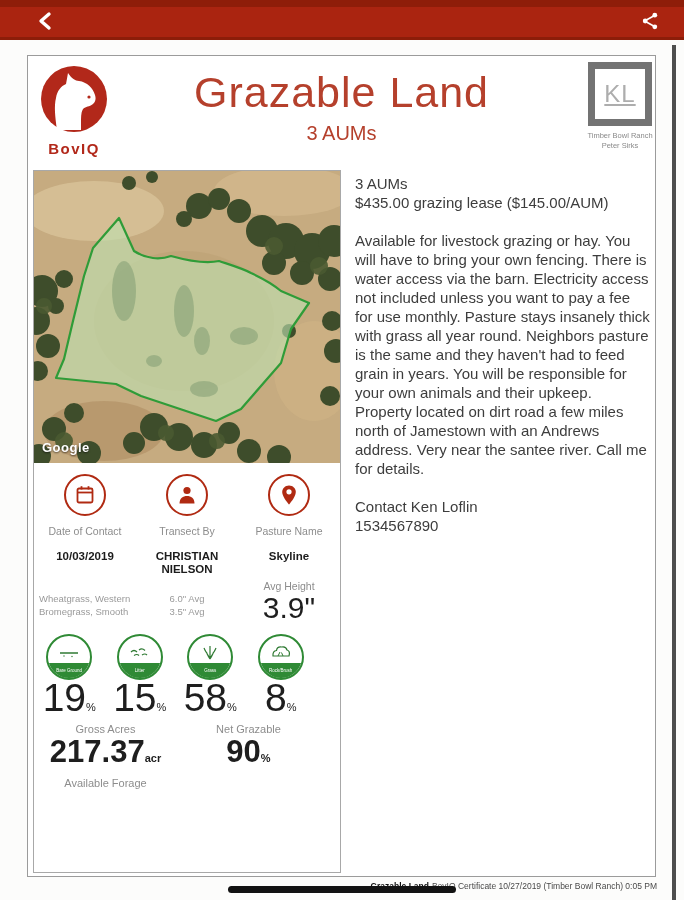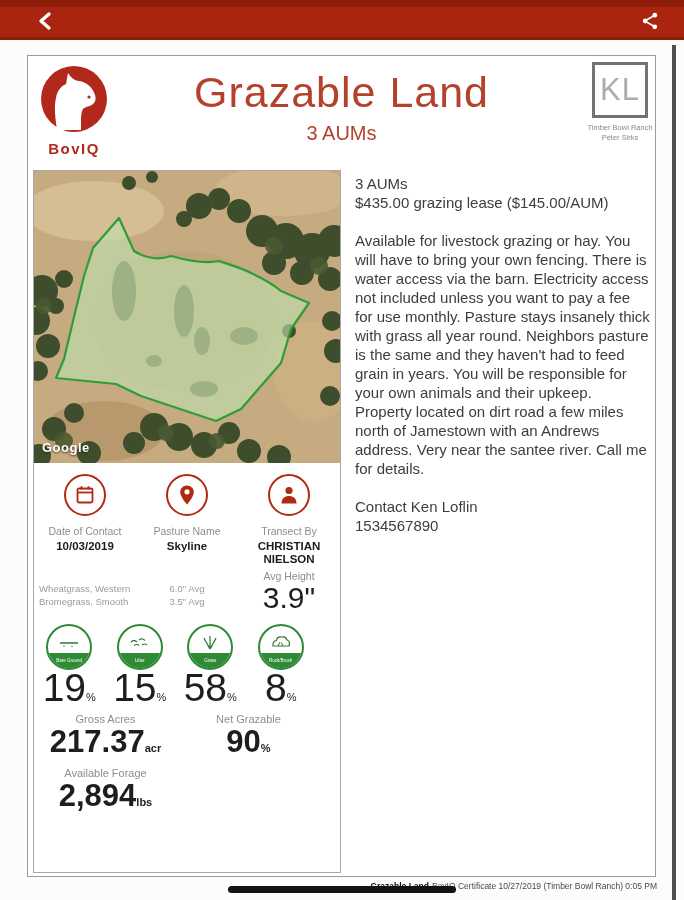--- a/index.html
+++ b/index.html
@@ -18,37 +18,37 @@
 
   
   .card{position:absolute;left:27px;top:55px;width:627px;height:820px;background:#ffffff;border:1px solid #9b9b9b;}
 
   
   .brand{position:absolute;left:10px;top:8px;width:72px;text-align:center;}
   .brand-name{margin-top:2px;font-size:15px;font-weight:bold;letter-spacing:1.5px;color:#b2281a;}
   .title{position:absolute;left:0;right:0;top:12px;text-align:center;font-size:43px;color:#b5402c;letter-spacing:1px;}
   .subtitle{position:absolute;left:0;right:0;top:66px;text-align:center;font-size:20px;color:#b5402c;}
   .ranch{position:absolute;right:3px;top:6px;width:64px;display:flex;flex-direction:column;align-items:center;}
-  .ranch-box{width:50px;height:50px;border:3px solid #737373;display:flex;align-items:center;justify-content:center;
-             font-size:31px;color:#adadad;letter-spacing:1px;}
+  .ranch-box{width:50px;height:50px;border:7px solid #737373;display:flex;align-items:center;justify-content:center;
+             font-size:24px;color:#adadad;letter-spacing:1px;text-decoration:underline;}
   .ranch-name,.ranch-owner{font-size:7.5px;color:#8a8a8a;white-space:nowrap;line-height:10px;}
   .ranch-name{margin-top:5px;}
 
   
   .left-panel{position:absolute;left:5px;top:114px;width:306px;height:701px;border:1px solid #a8a8a8;background:#fff;box-sizing:content-box;}
   .map{position:relative;width:306px;height:292px;overflow:hidden;background:#0f766e;}
   .map svg{display:block;}
   .map-attrib{position:absolute;left:8px;bottom:8px;color:#fff;font-size:13px;font-weight:bold;letter-spacing:.5px;
               text-shadow:0 1px 2px rgba(0,0,0,.6);}
 
   .t-grid{display:grid;grid-template-columns:1fr 1fr 1fr;margin-top:11px;}
   .t-cell{text-align:center;}
   .t-icon{width:38px;height:38px;border:2px solid #b02a12;border-radius:50%;margin:0 auto;display:flex;align-items:center;justify-content:center;}
   .t-label{margin-top:9px;font-size:10.5px;color:#8d8d8d;}
-  .t-value{margin-top:3px;font-size:11.5px;font-weight:bold;color:#1c1c1c;line-height:13px;}
+  .t-value{margin-top:13px;font-size:11.5px;font-weight:bold;color:#1c1c1c;line-height:13px;}
 
   .s-grid{display:grid;grid-template-columns:1fr 1fr 1fr;margin-top:4px;align-items:end;}
   .s-small{font-size:9.5px;color:#9a9a9a;line-height:13px;}
   .s-left{text-align:left;padding-left:5px;padding-bottom:6px;}
   .s-mid{text-align:center;padding-bottom:6px;}
   .s-right{text-align:center;}
   .s-right .t-label{margin-top:0;}
   .big-num{font-size:30px;color:#1e1e1e;line-height:32px;}
   .unit{font-size:11px;color:#1e1e1e;}
 
@@ -201,36 +201,36 @@
               <line x1="8.5" y1="3.2" x2="8.5" y2="6.5" stroke="#b02a12" stroke-width="1.8"></line>
               <line x1="15.5" y1="3.2" x2="15.5" y2="6.5" stroke="#b02a12" stroke-width="1.8"></line>
             </svg>
           </div>
           <div class="t-label">Date of Contact</div>
           <div class="t-value">10/03/2019</div>
         </div>
         <div class="t-cell">
           <div class="t-icon">
             <svg width="24" height="24" viewBox="0 0 24 24">
-              <path d="M12,2.5 C8.2,2.5 5.2,5.4 5.2,9 C5.2,14 12,21.5 12,21.5 S18.8,14 18.8,9 C18.8,5.4 15.8,2.5 12,2.5 Z" fill="#b02a12"></path>
-              <circle cx="12" cy="8.8" r="2.6" fill="#ffffff"></circle>
-            </svg>
-          </div>
-          <div class="t-label">Pasture Name</div>
-          <div class="t-value">Skyline</div>
+              <circle cx="12" cy="7.5" r="3.6" fill="#b02a12"></circle>
+              <path d="M4.5,20.5 C4.5,15.2 8,13 12,13 C16,13 19.5,15.2 19.5,20.5 Z" fill="#b02a12"></path>
+            </svg>
+          </div>
+          <div class="t-label">Transect By</div>
+          <div class="t-value" style="width:78px;margin-left:auto;margin-right:auto;">CHRISTIAN NIELSON</div>
         </div>
         <div class="t-cell">
           <div class="t-icon">
             <svg width="24" height="24" viewBox="0 0 24 24">
-              <circle cx="12" cy="7.5" r="3.6" fill="#b02a12"></circle>
-              <path d="M4.5,20.5 C4.5,15.2 8,13 12,13 C16,13 19.5,15.2 19.5,20.5 Z" fill="#b02a12"></path>
-            </svg>
-          </div>
-          <div class="t-label">Transect By</div>
-          <div class="t-value" style="width:78px;margin-left:auto;margin-right:auto;">CHRISTIAN NIELSON</div>
+              <path d="M12,2.5 C8.2,2.5 5.2,5.4 5.2,9 C5.2,14 12,21.5 12,21.5 S18.8,14 18.8,9 C18.8,5.4 15.8,2.5 12,2.5 Z" fill="#b02a12"></path>
+              <circle cx="12" cy="8.8" r="2.6" fill="#ffffff"></circle>
+            </svg>
+          </div>
+          <div class="t-label">Pasture Name</div>
+          <div class="t-value">Skyline</div>
         </div>
       </div>
 
       <div class="s-grid">
         <div class="s-left s-small">
           <div>Wheatgrass, Western</div>
           <div>Bromegrass, Smooth</div>
         </div>
         <div class="s-mid s-small">
           <div>6.0" Avg</div>
@@ -302,21 +302,20 @@
         </div>
         <div>
           <div class="m-label">Net Grazable</div>
           <div class="m-value"><span class="big-num">90</span><span class="unit">%</span></div>
         </div>
       </div>
 
       <div class="m-grid mg2">
         <div>
           <div class="m-label">Available Forage</div>
-          <div class="m-value"><span class="big-num">2,894</span><span class="unit">lbs</span></div>
         </div>
       </div>
 
       <div class="aum">
       </div>
 
     </div>
 
     <div class="right-col">
       <p>3 AUMs</p>

